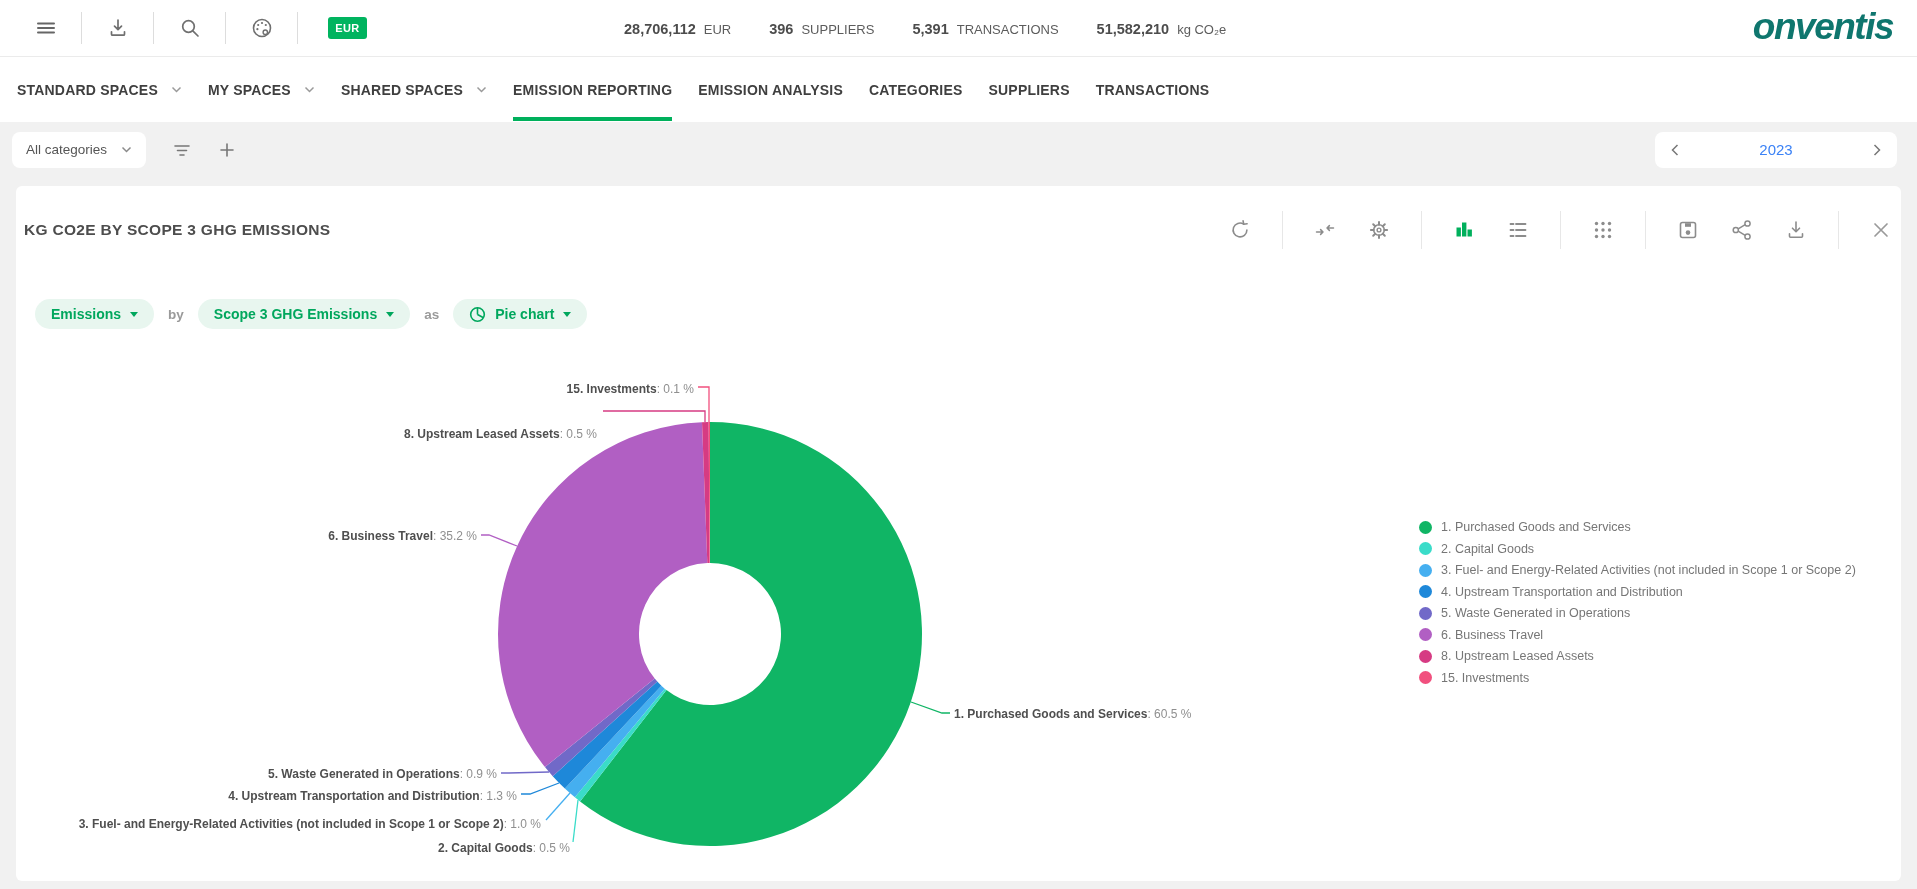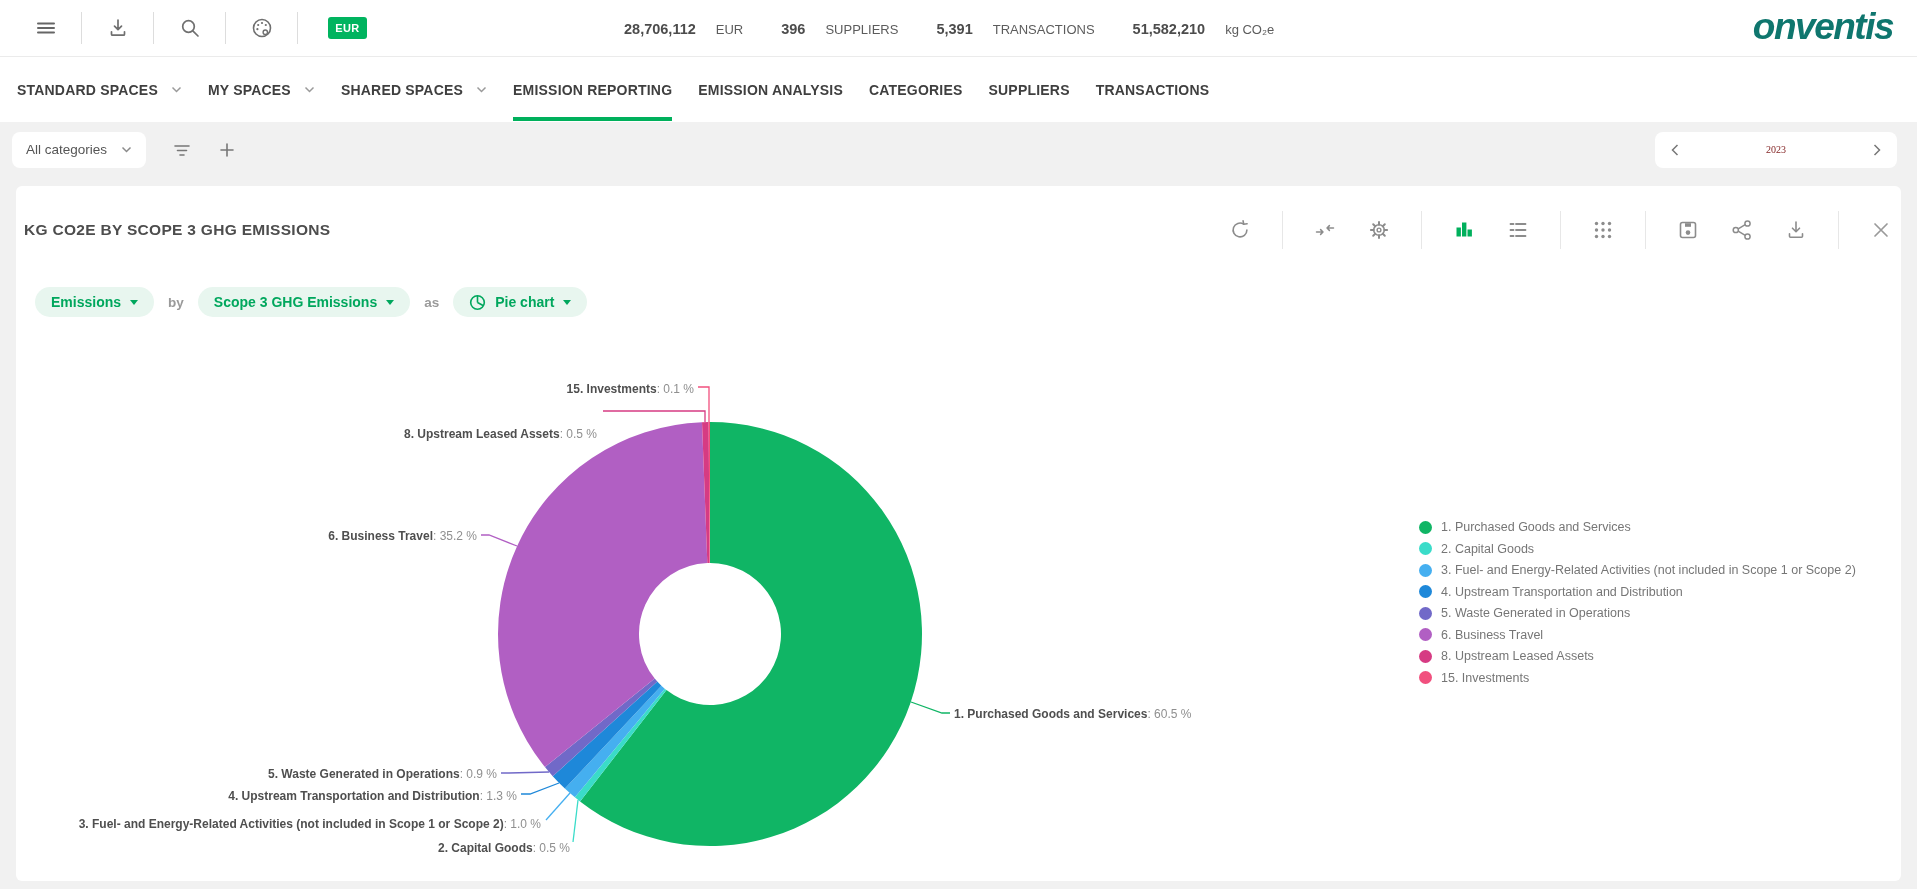--- a/index.html
+++ b/index.html
@@ -21,21 +21,21 @@
   }
   .tb-icons { display:flex; align-items:center; height:100%; padding-left:10px; }
   .icon-btn { width:71px; height:100%; display:flex; align-items:center; justify-content:center; }
   .vdiv { width:1px; height:32px; background:#ddd; }
   .eur-badge {
     margin-left:30px; width:39px; height:22px; border-radius:3px;
     background:#00b45f; color:#fff; font-size:11px; font-weight:bold;
     display:flex; align-items:center; justify-content:center; letter-spacing:.4px;
   }
   .tb-stats { position:absolute; left:624px; top:0; height:57px; display:flex; align-items:center; gap:38px; }
-  .stat { display:flex; align-items:baseline; gap:20px; white-space:nowrap; }
+  .stat { display:flex; align-items:baseline; gap:8px; white-space:nowrap; }
   .stat .v { font-size:14.5px; font-weight:bold; color:#4c4c4c; }
   .stat .u { font-size:13px; color:#5c5c5c; }
   .logo {
     position:absolute; right:24px; top:6px;
     font-size:37px; font-weight:bold; font-style:italic;
     color:#0f766e; letter-spacing:-1.5px;
   }
 
   
   .navbar {
@@ -56,33 +56,33 @@
   .filterbar { height:64px; display:flex; align-items:center; padding:0 20px 9px 12px; }
   .cat-pill {
     height:36px; background:#fff; border-radius:8px; padding:0 14px;
     display:flex; align-items:center; gap:14px; font-size:13.5px; color:#555;
   }
   .fb-icon { margin-left:26px; display:flex; align-items:center; }
   .year-box {
     margin-left:auto; width:242px; height:36px; background:#fff; border-radius:8px;
     display:flex; align-items:center; justify-content:space-between; padding:0 16px;
   }
-  .year-label { font-size:10px; color:#7f1d1d;font-family:Liberation Serif, serif; }
+  .year-label { font-size:15px; color:#3b82f6; }
 
   
   .card {
     margin:0 16px; height:695px; background:#fff; border-radius:6px;
   }
   .card-header { height:88px; display:flex; align-items:center; padding:0 8px; }
   .card-title { font-size:15.5px; font-weight:bold; color:#4d4d4d; letter-spacing:.3px; }
   .toolbar { margin-left:auto; display:flex; align-items:center; gap:30px; }
   .tool-btn { width:24px; height:24px; display:flex; align-items:center; justify-content:center; }
   .tdiv { width:1px; height:38px; background:#e7e7e7; }
 
-  .query-row { display:flex; align-items:center; padding-left:19px; margin-top:13px; }
+  .query-row { display:flex; align-items:center; padding-left:19px; margin-top:25px; }
   .pill {
     height:30px; border-radius:15px; background:#e8f6ef; color:#00a75d;
     font-size:14px; font-weight:bold; display:inline-flex; align-items:center; gap:9px;
     padding:0 16px; white-space:nowrap;
   }
   .pill-caret {
     width:0; height:0; border-left:4.5px solid transparent; border-right:4.5px solid transparent;
     border-top:5px solid #00a75d; margin-top:1px;
   }
   .conn { font-size:13.5px; font-weight:bold; color:#9a9a9a; margin:0 14px; }

